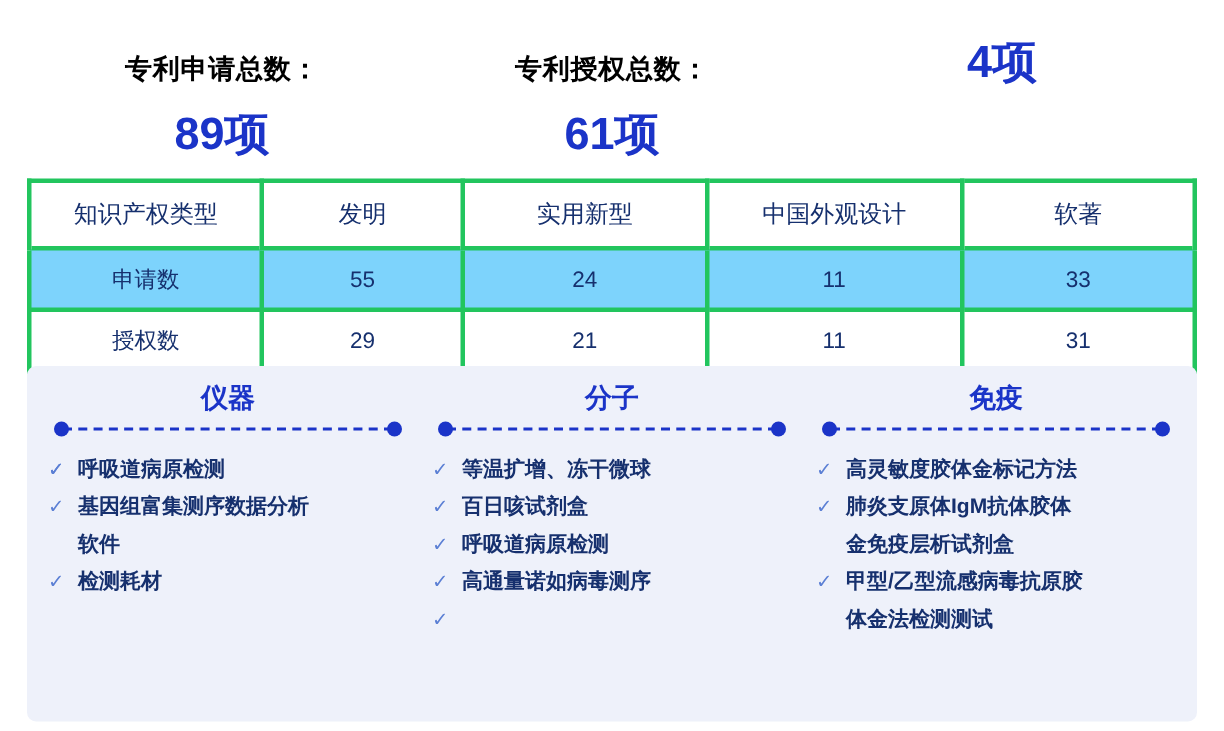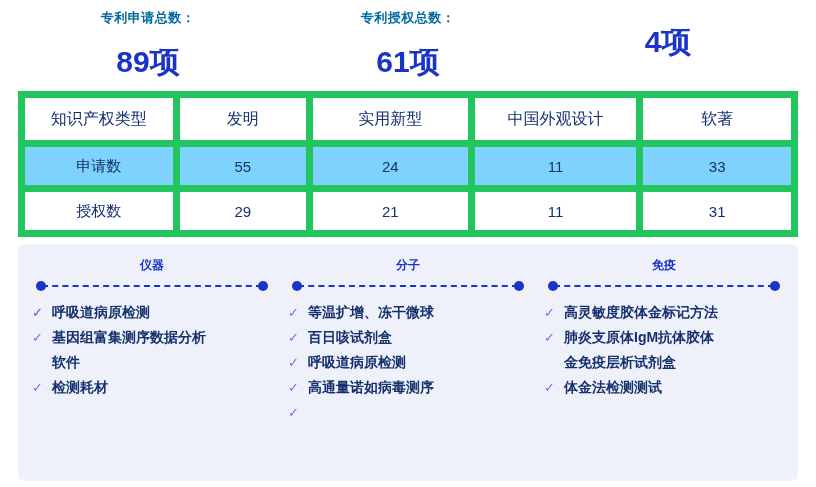--- a/index.html
+++ b/index.html
@@ -25,45 +25,46 @@
   .stats {
     display: flex;
     padding: 8px 18px 0 18px;
     box-sizing: border-box;
   }
   .stat {
     flex: 1 1 0;
     text-align: center;
   }
   .stat-label {
-    font-size: 13px;
-    font-weight: bold;
-    color: #0369a1;
+    font-size: 18px;
+    font-weight: bold;
+    color: #000000;
     letter-spacing: 0.5px;
     line-height: 20px;
+    margin-top: 28px;
   }
   .stat-value {
     font-size: 30px;
     font-weight: bold;
     color: #1b34c8;
     line-height: 38px;
     margin-top: 15px;
   }
 
   
   .table-wrap {
     margin: 10px 18px 0 18px;
   }
   table.pat {
     width: 100%;
     border-collapse: collapse;
     table-layout: fixed;
   }
   table.pat td {
-    border: 7px solid #22c55e;
+    border: 3px solid #22c55e;
     text-align: center;
     font-size: 15px;
     color: #16306e;
     height: 38px;
     padding: 0 4px;
   }
   table.pat tr.head td {
     font-size: 16px;
     height: 42px;
     border-bottom: 2px solid #1b3fa0;
@@ -91,21 +92,21 @@
     padding: 10px 6px 8px 6px;
     box-sizing: border-box;
   }
   .col {
     flex: 1 1 0;
     padding: 0 6px;
     box-sizing: border-box;
   }
   .col-title {
     text-align: center;
-    font-size: 12px;
+    font-size: 18px;
     font-weight: bold;
     color: #1b34c8;
     line-height: 22px;
     margin-bottom: 4px;
   }
   .dash-line {
     position: relative;
     height: 12px;
     margin: 0 6px 8px 6px;
   }
@@ -235,19 +236,19 @@
       <div class="col-title">免疫</div>
       <div class="dash-line">
         <span class="bar"></span>
         <span class="dot left"></span>
         <span class="dot right"></span>
       </div>
       <ul class="items">
         <li><span class="check">✓</span><span>高灵敏度胶体金标记方法</span></li>
         <li><span class="check">✓</span><span>肺炎支原体IgM抗体胶体</span></li>
         <li><span>金免疫层析试剂盒</span></li>
-        <li><span class="check">✓</span></li>
+        <li><span class="check">✓</span><span>甲型/乙型流感病毒抗原胶</span></li>
         <li><span>体金法检测测试</span></li>
       </ul>
     </div>
 
   </div>
 </div>
 
 </body></html>

